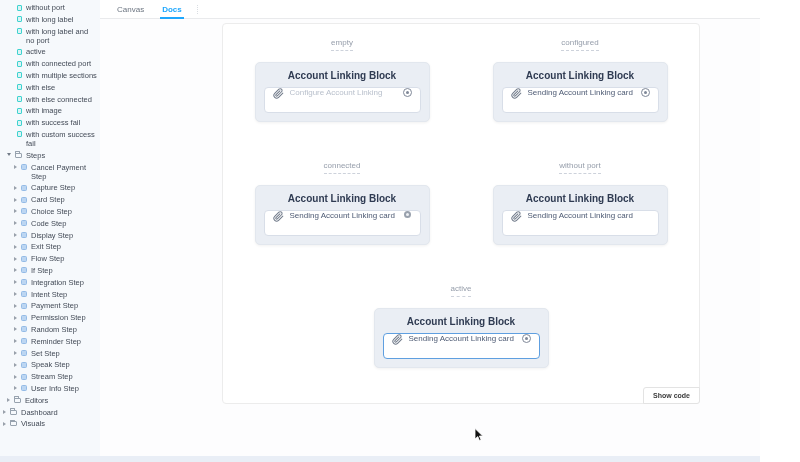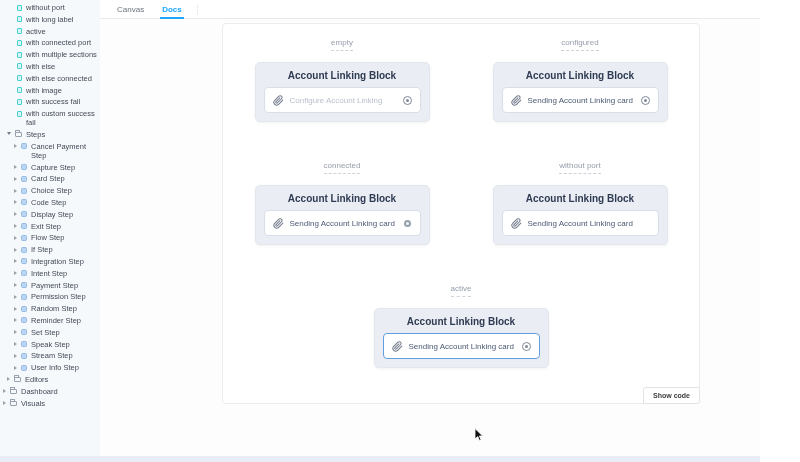--- a/index.html
+++ b/index.html
@@ -57,21 +57,21 @@
   .doc-section:last-of-type { width:100%; margin-bottom:0; }
   .section-label { font-size:8px; color:#959daa; padding-bottom:3px;
     border-bottom:1px dashed #cdd2db; margin-bottom:11px; }
 
   .block-card { width:175px; background:#eaeef4; border:1px solid #e2e7ee;
     border-radius:5px; padding-bottom:8px; box-shadow:0 1px 3px rgba(0,0,0,.06); }
   .block-title { font-size:10px; font-weight:700; color:#2f3b52;
     text-align:center; padding:7px 0 6px; }
   .block-row { margin:0 8px; height:26px; background:#fff;
     border:1px solid #d8dee8; border-radius:4px; display:flex;
-    align-items:center; padding:0 8px; gap:6px; cursor:pointer; }
+    align-items:flex-start; padding:0 8px; gap:6px; cursor:pointer; }
   .block-row.active { border-color:#5f9fe0; }
   .row-text { flex:1; font-size:8px; color:#4d5a73; }
   .row-text.muted { color:#b9c0cc; }
   .paperclip { flex:none; }
 
   .port { flex:none; position:relative; }
   .port.port-dot { width:9px; height:9px; border:1px solid #7f8898; border-radius:50%; }
   .port.port-dot::after { content:''; position:absolute; left:50%; top:50%;
     width:3px; height:3px; margin:-1.5px 0 0 -1.5px; background:#7f8898;
     border-radius:50%; }
@@ -98,20 +98,24 @@
         <li class="item story">
           <span class="story-icon"></span>
           <span class="lbl">without port</span>
         </li>
 
         <li class="item story">
           <span class="story-icon"></span>
           <span class="lbl">with long label</span>
         </li>
 
+        <li class="item story">
+          <span class="story-icon"></span>
+          <span class="lbl">with long label and no port</span>
+        </li>
 
         <li class="item story">
           <span class="story-icon"></span>
           <span class="lbl">active</span>
         </li>
 
         <li class="item story">
           <span class="story-icon"></span>
           <span class="lbl">with connected port</span>
         </li>

